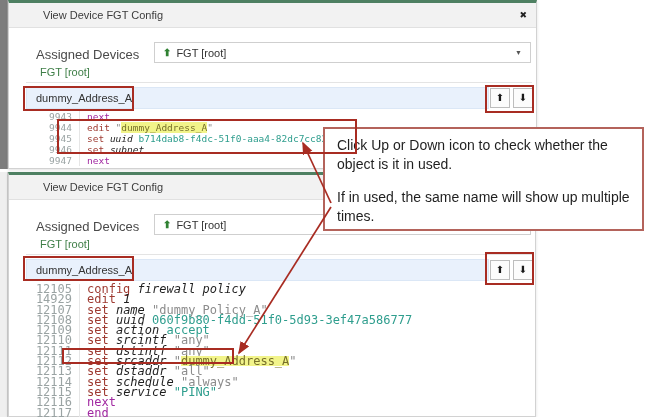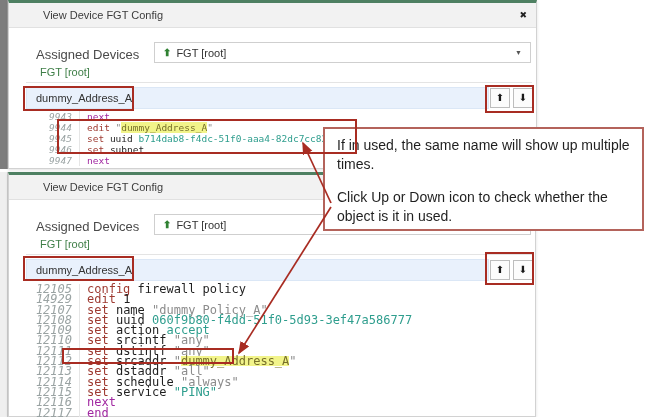--- a/index.html
+++ b/index.html
@@ -24,23 +24,23 @@
   .sep { position:absolute; left:17px; top:79px; width:506px; border-top:1px solid #e4e4e4; }
   .searchbar { position:absolute; left:17px; top:84px; width:463px; height:22px; background:#e9f1fc; border:1px solid #dbe7f6; font-size:11px; color:#333; line-height:20px; padding-left:9px; }
   .btn { position:absolute; top:85px; width:20px; height:20px; border:1px solid #bdbdbd; background:#fcfcfc; text-align:center; line-height:18px; font-size:10px; color:#1a1a1a; cursor:pointer; }
   .btn-up { left:481px; } .btn-down { left:504px; }
 
   
   .code { position:absolute; left:9px; right:4px; font-family:"DejaVu Sans Mono", monospace; }
   .d1 .code { top:108px; font-size:9.5px; line-height:11px; }
   .d2 .code { top:109px; font-size:12px;  line-height:10.3px; }
   .code-line { display:flex; white-space:pre; }
-  .ln { flex:none; width:62px; text-align:right; color:#9aa3a3; padding-right:7px; border-right:1px solid #e6e6e6; margin-right:7px;font-style:italic; }
+  .ln { flex:none; width:62px; text-align:right; color:#9aa3a3; padding-right:7px; border-right:1px solid #e6e6e6; margin-right:7px; }
   .kw  { color:#9e3a31; }
-  .id  { color:#1f1f1f; }
+  .id  { color:#1f1f1f;font-style:italic; }
   .val { color:#2f9e8e; }
   .str { color:#8c8c8c; }
   .ctl { color:#a128a1;text-align:right; }
   .hl  { background:#f2f48a; color:#77702a; }
 
   
   .note { position:absolute; left:323px; top:127px; width:321px; height:104px; background:#fff; border:2px solid #b4635b; padding:7px 12px; font-size:14px; line-height:1.35; color:#1f1f1f; z-index:5; }
   .note p { margin-bottom:14px; }
   .ann-rect { position:absolute; border:2px solid #a82c22; background:transparent; pointer-events:none; z-index:6; }
   .r-search1 { left:23px;  top:86px;  width:111px; height:25px; }
@@ -113,22 +113,22 @@
         <div class="code-line"><span class="ln">12112</span><span class="kw">set </span><span class="id">srcaddr </span><span class="str">"</span><span class="hl">dummy_Address_A</span><span class="str">"</span></div>
         <div class="code-line"><span class="ln">12113</span><span class="kw">set </span><span class="id">dstaddr </span><span class="str">"all"</span></div>
         <div class="code-line"><span class="ln">12114</span><span class="kw">set </span><span class="id">schedule </span><span class="str">"always"</span></div>
         <div class="code-line"><span class="ln">12115</span><span class="kw">set </span><span class="id">service </span><span class="val">"PING"</span></div>
         <div class="code-line"><span class="ln">12116</span><span class="ctl">next</span></div>
         <div class="code-line"><span class="ln">12117</span><span class="ctl">end</span></div>
       </div>
   </div>
 
   <div class="note">
+    <p>Click Up or Down icon to check whether the object is it in used.</p>
     <p>If in used, the same name will show up multiple times.</p>
-    <p>Click Up or Down icon to check whether the object is it in used.</p>
   </div>
 
   <div class="ann-rect r-search1"></div>
   <div class="ann-rect r-btns1"></div>
   <div class="ann-rect r-code1"></div>
   <div class="ann-rect r-search2"></div>
   <div class="ann-rect r-btns2"></div>
   <div class="ann-rect r-srcaddr"></div>
 
   <svg class="arrows" viewBox="0 0 649 417">

